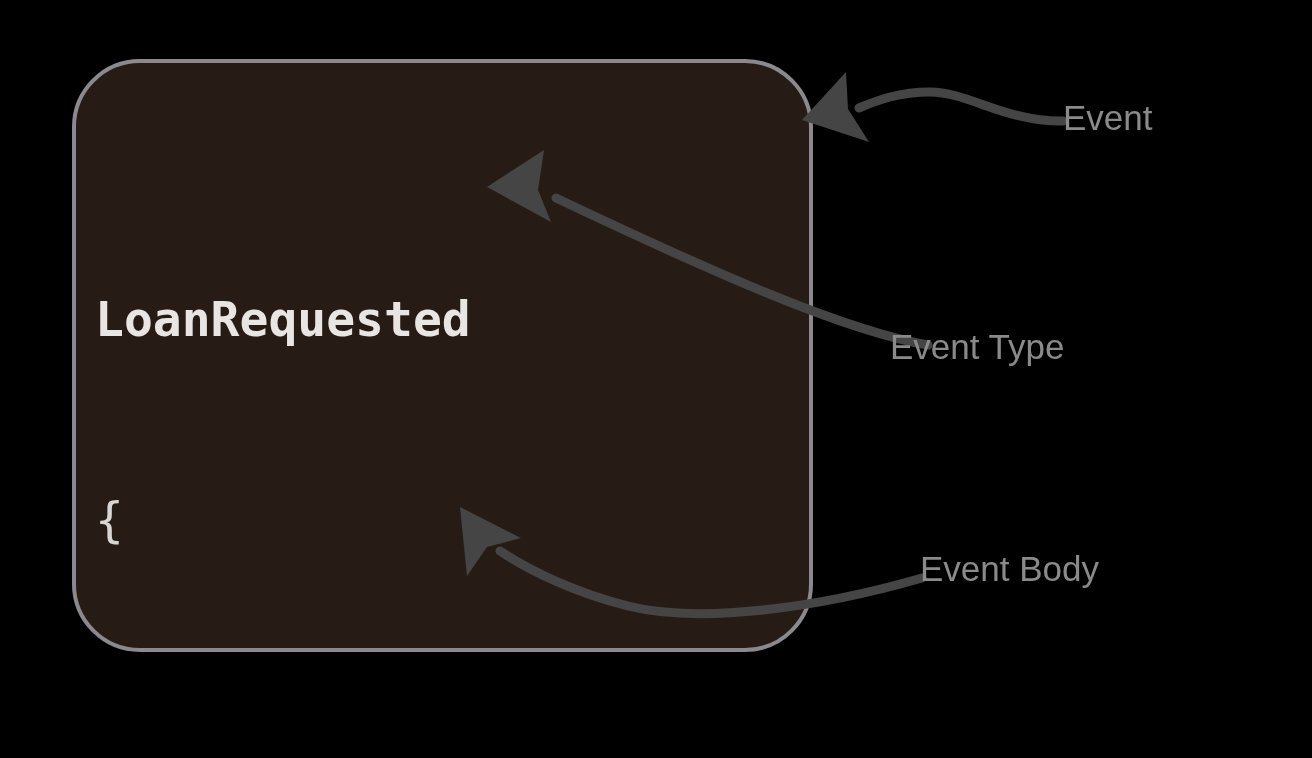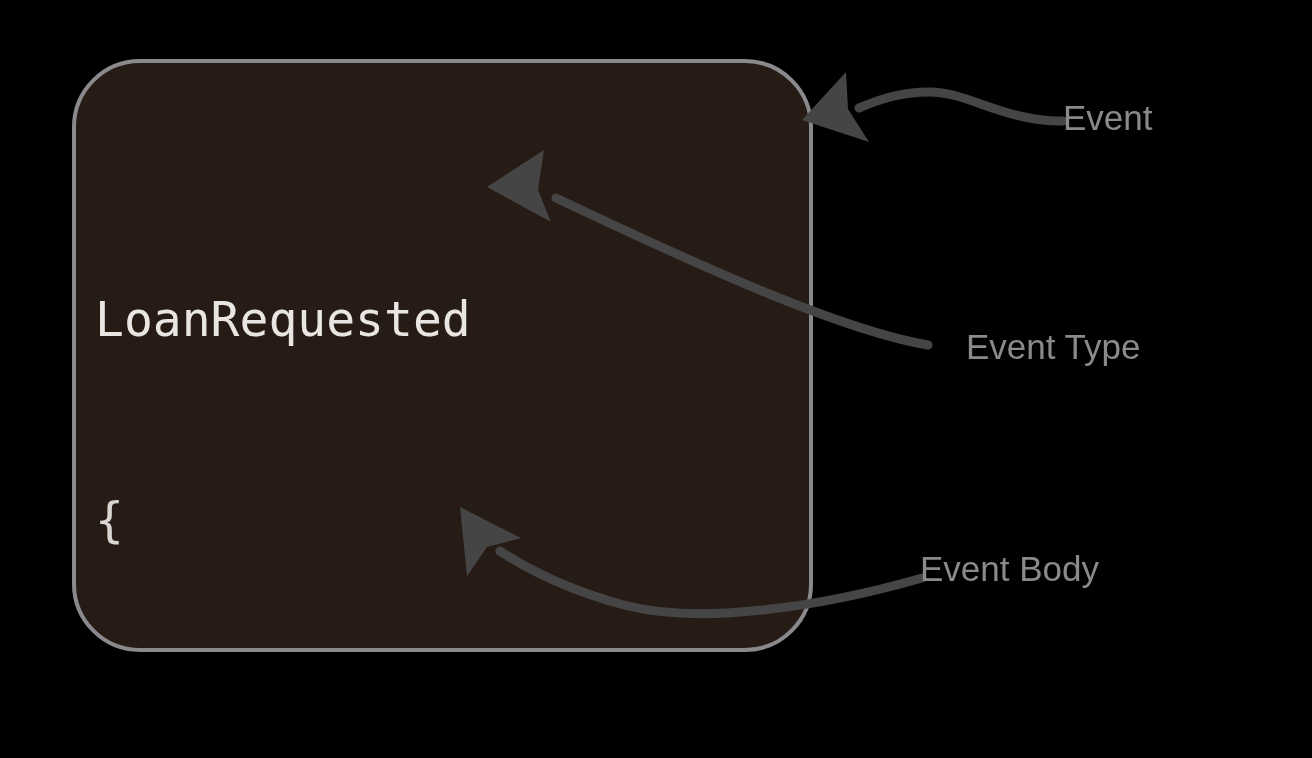--- a/index.html
+++ b/index.html
@@ -31,34 +31,34 @@
     left: 95px;
     top: 152px;
     font-family: "DejaVu Sans Mono", monospace;
     font-size: 48px;
     line-height: 67px;
     color: #d9d5d2;
     white-space: pre;
   }
   .code-line { white-space: pre; }
   .code-title {
-    font-weight: normal;
+    font-weight: bold;
     color: #e8e5e2;
     text-align: right;
   }
   .annot-label {
     position: absolute;
     font-family: "Liberation Sans", sans-serif;
     font-size: 35px;
     line-height: 56px;
     color: #8a8a8a;
     white-space: nowrap;
   }
   .label-event      { left: 1063px; top: 90px; }
-  .label-event-type { left: 966px;  top: 319px; }
+  .label-event-type { left: 890px;  top: 319px; }
   .label-event-body { left: 920px;  top: 541px; }
   .arrow-layer {
     position: absolute;
     left: 0;
     top: 0;
     width: 1312px;
     height: 758px;
     pointer-events: none;
   }
   .arrow-line {

